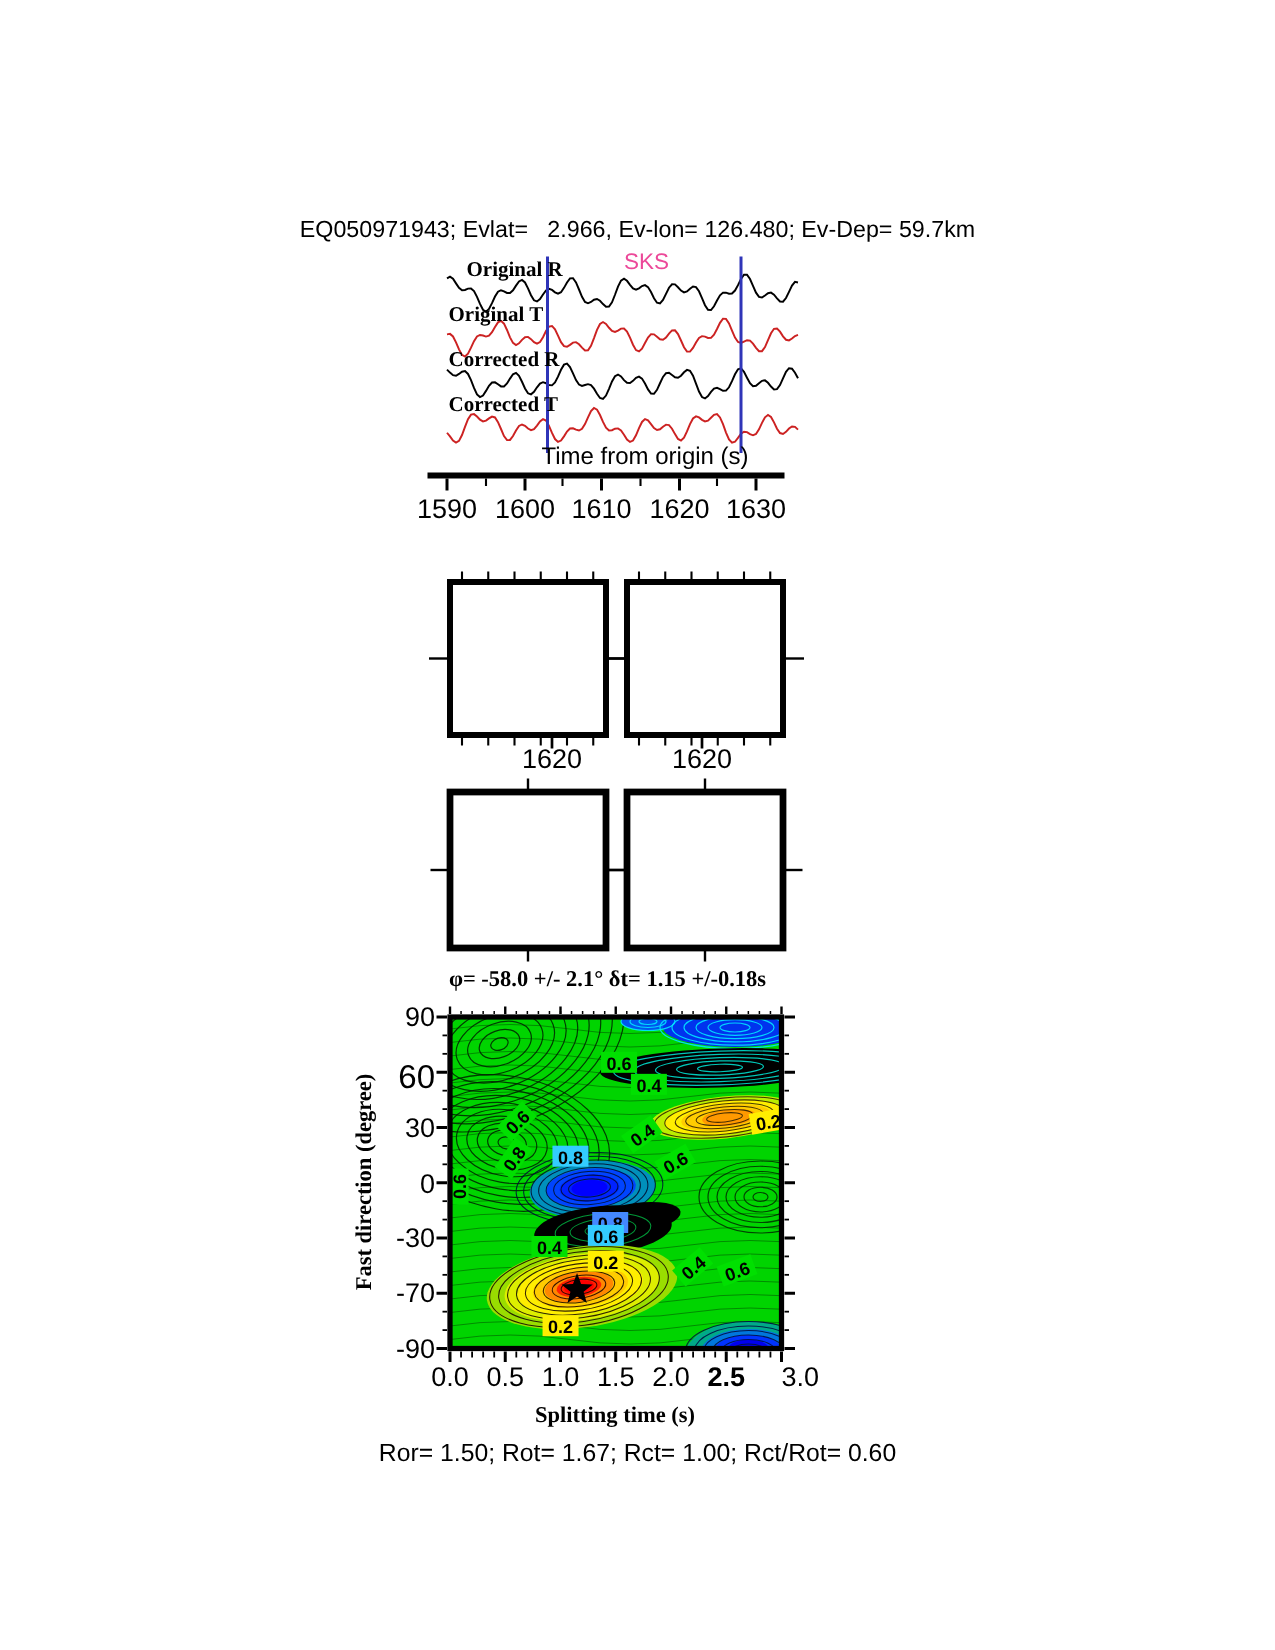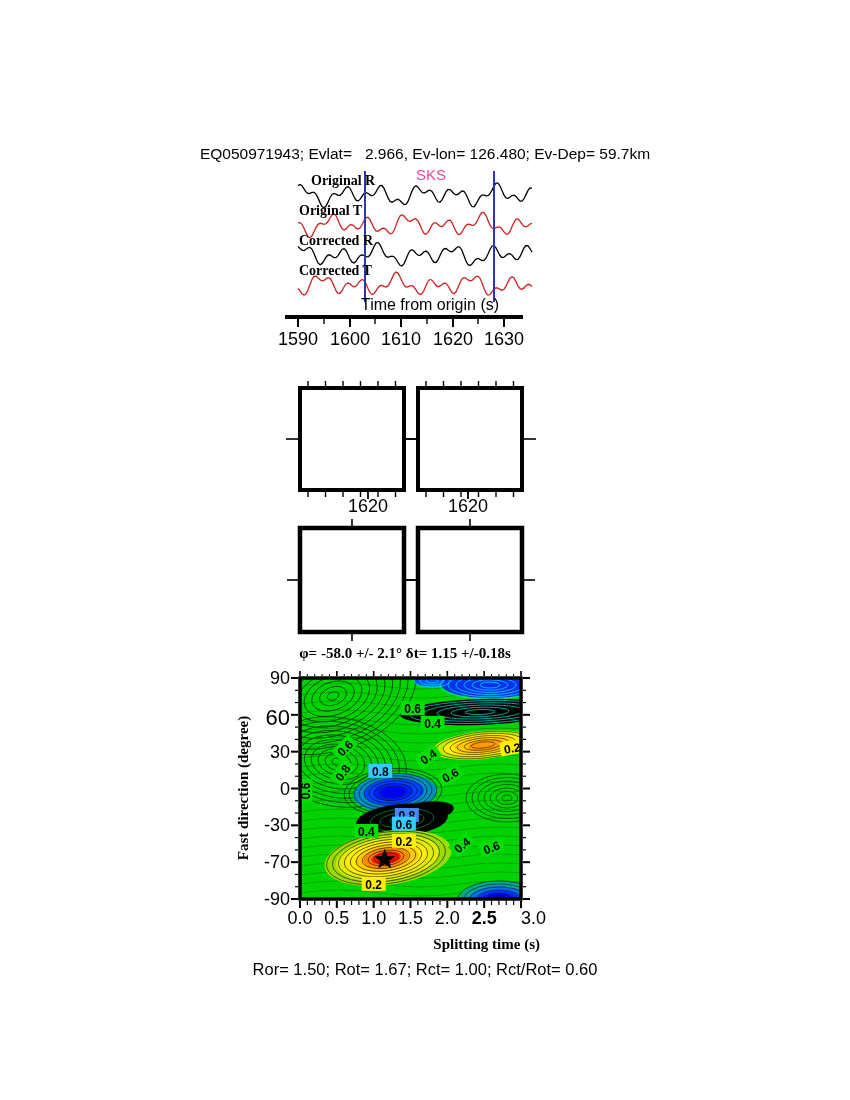--- a/index.html
+++ b/index.html
@@ -430,21 +430,21 @@
 
   <div class="txt" style="left:300px; top:296px; width:260px; text-align:center; font-size:16px;">Time from origin (s)</div>
 
   <div class="txt sans-tick" style="left:318px; top:496px; width:100px; text-align:center;">1620</div>
   <div class="txt sans-tick" style="left:418px; top:496px; width:100px; text-align:center;">1620</div>
 
   <div class="txt serifb" style="left:240px; top:645px; width:330px; text-align:center; font-size:15px;">φ= -58.0 +/- 2.1° δt= 1.15 +/-0.18s</div>
 
   <div class="txt serifb" style="left:133px; top:779px; width:222px; height:18px; text-align:center; font-size:15px; transform:rotate(-90deg);">Fast direction (degree)</div>
 
-  <div class="txt serifb" style="left:280px; top:936px; width:260px; text-align:right; font-size:15px;">Splitting time (s)</div>
+  <div class="txt serifb" style="left:280px; top:936px; width:260px; text-align:center; font-size:15px;">Splitting time (s)</div>
 
   <div class="txt" style="left:100px; top:960px; width:650px; text-align:center; font-size:16.5px;">Ror= 1.50; Rot= 1.67; Rct= 1.00; Rct/Rot= 0.60</div>
 <div class="txt" style="left: 273px; top: 329px; width: 50px; text-align: center; font-size: 18px;">1590</div>
     <div class="txt" style="left: 325px; top: 329px; width: 50px; text-align: center; font-size: 18px;">1600</div>
     <div class="txt" style="left: 376px; top: 329px; width: 50px; text-align: center; font-size: 18px;">1610</div>
     <div class="txt" style="left: 428px; top: 329px; width: 50px; text-align: center; font-size: 18px;">1620</div>
     <div class="txt" style="left: 479px; top: 329px; width: 50px; text-align: center; font-size: 18px;">1630</div>
     <div class="txt serifb" style="left: 299px; top: 173px; font-size: 14px; margin-left: 12px;">Original R</div>
     <div class="txt serifb" style="left: 299px; top: 203px; font-size: 14px;">Original T</div>
     <div class="txt serifb" style="left: 299px; top: 233px; font-size: 14px;">Corrected R</div>

